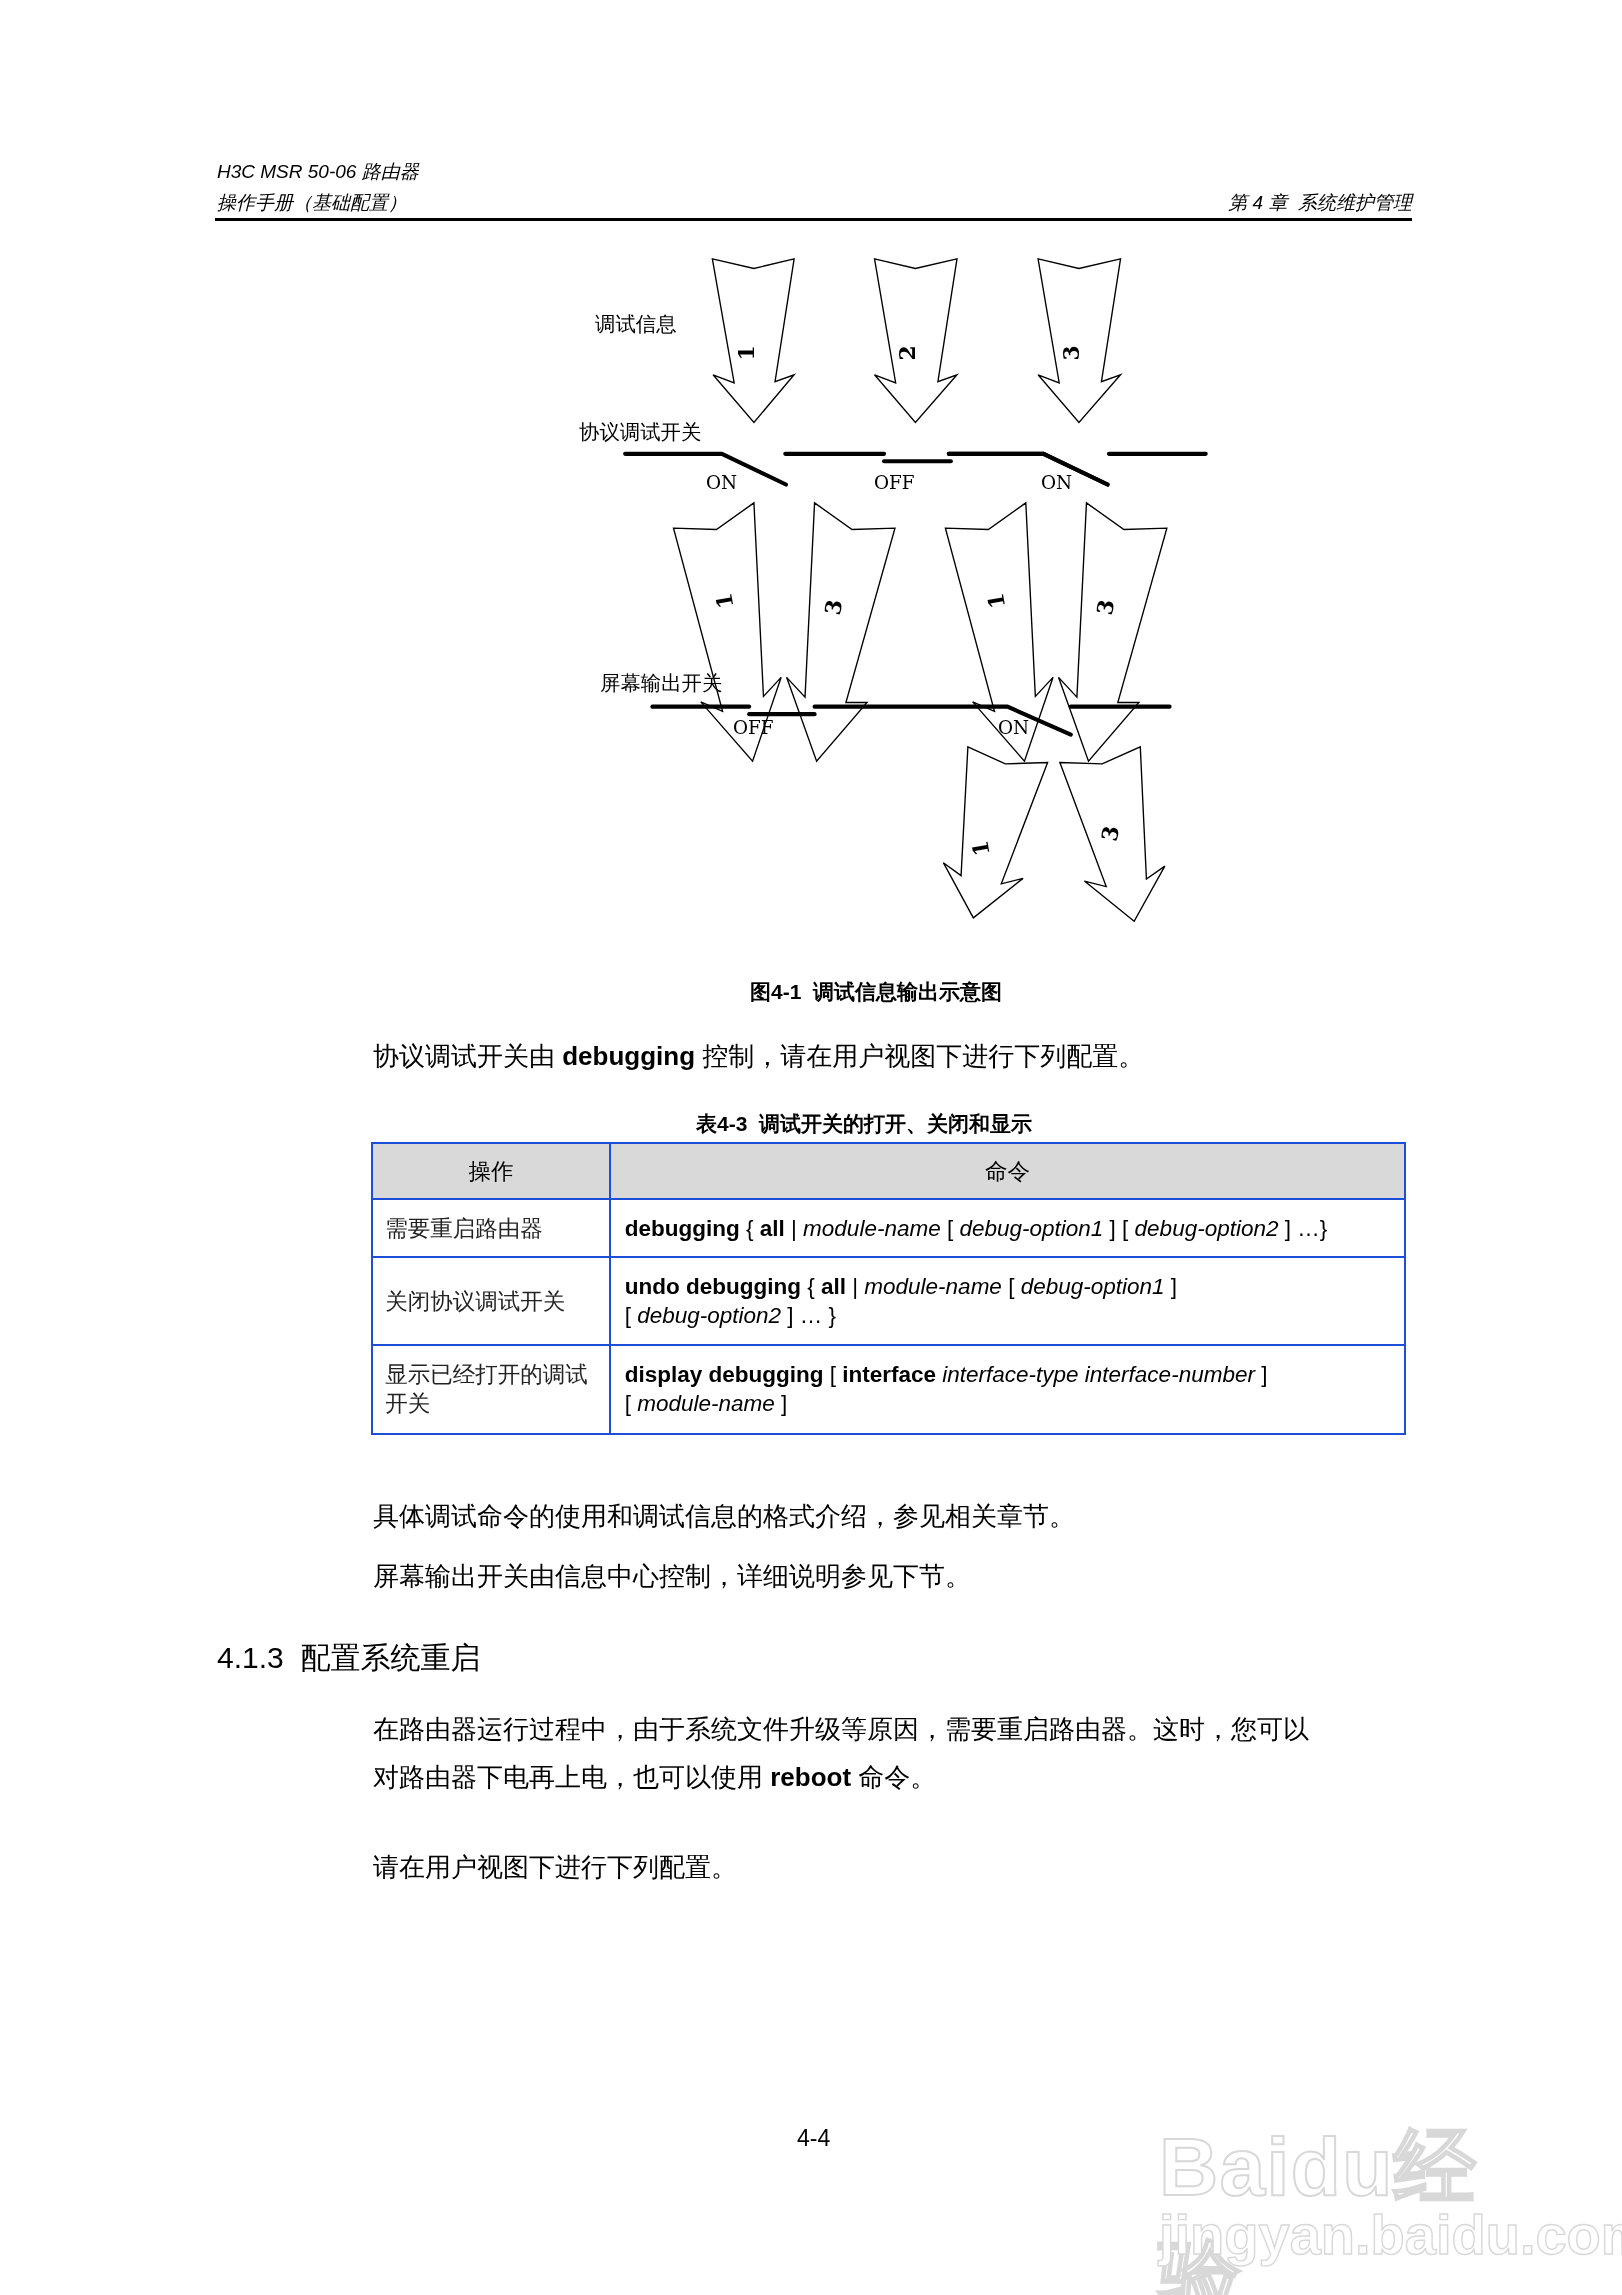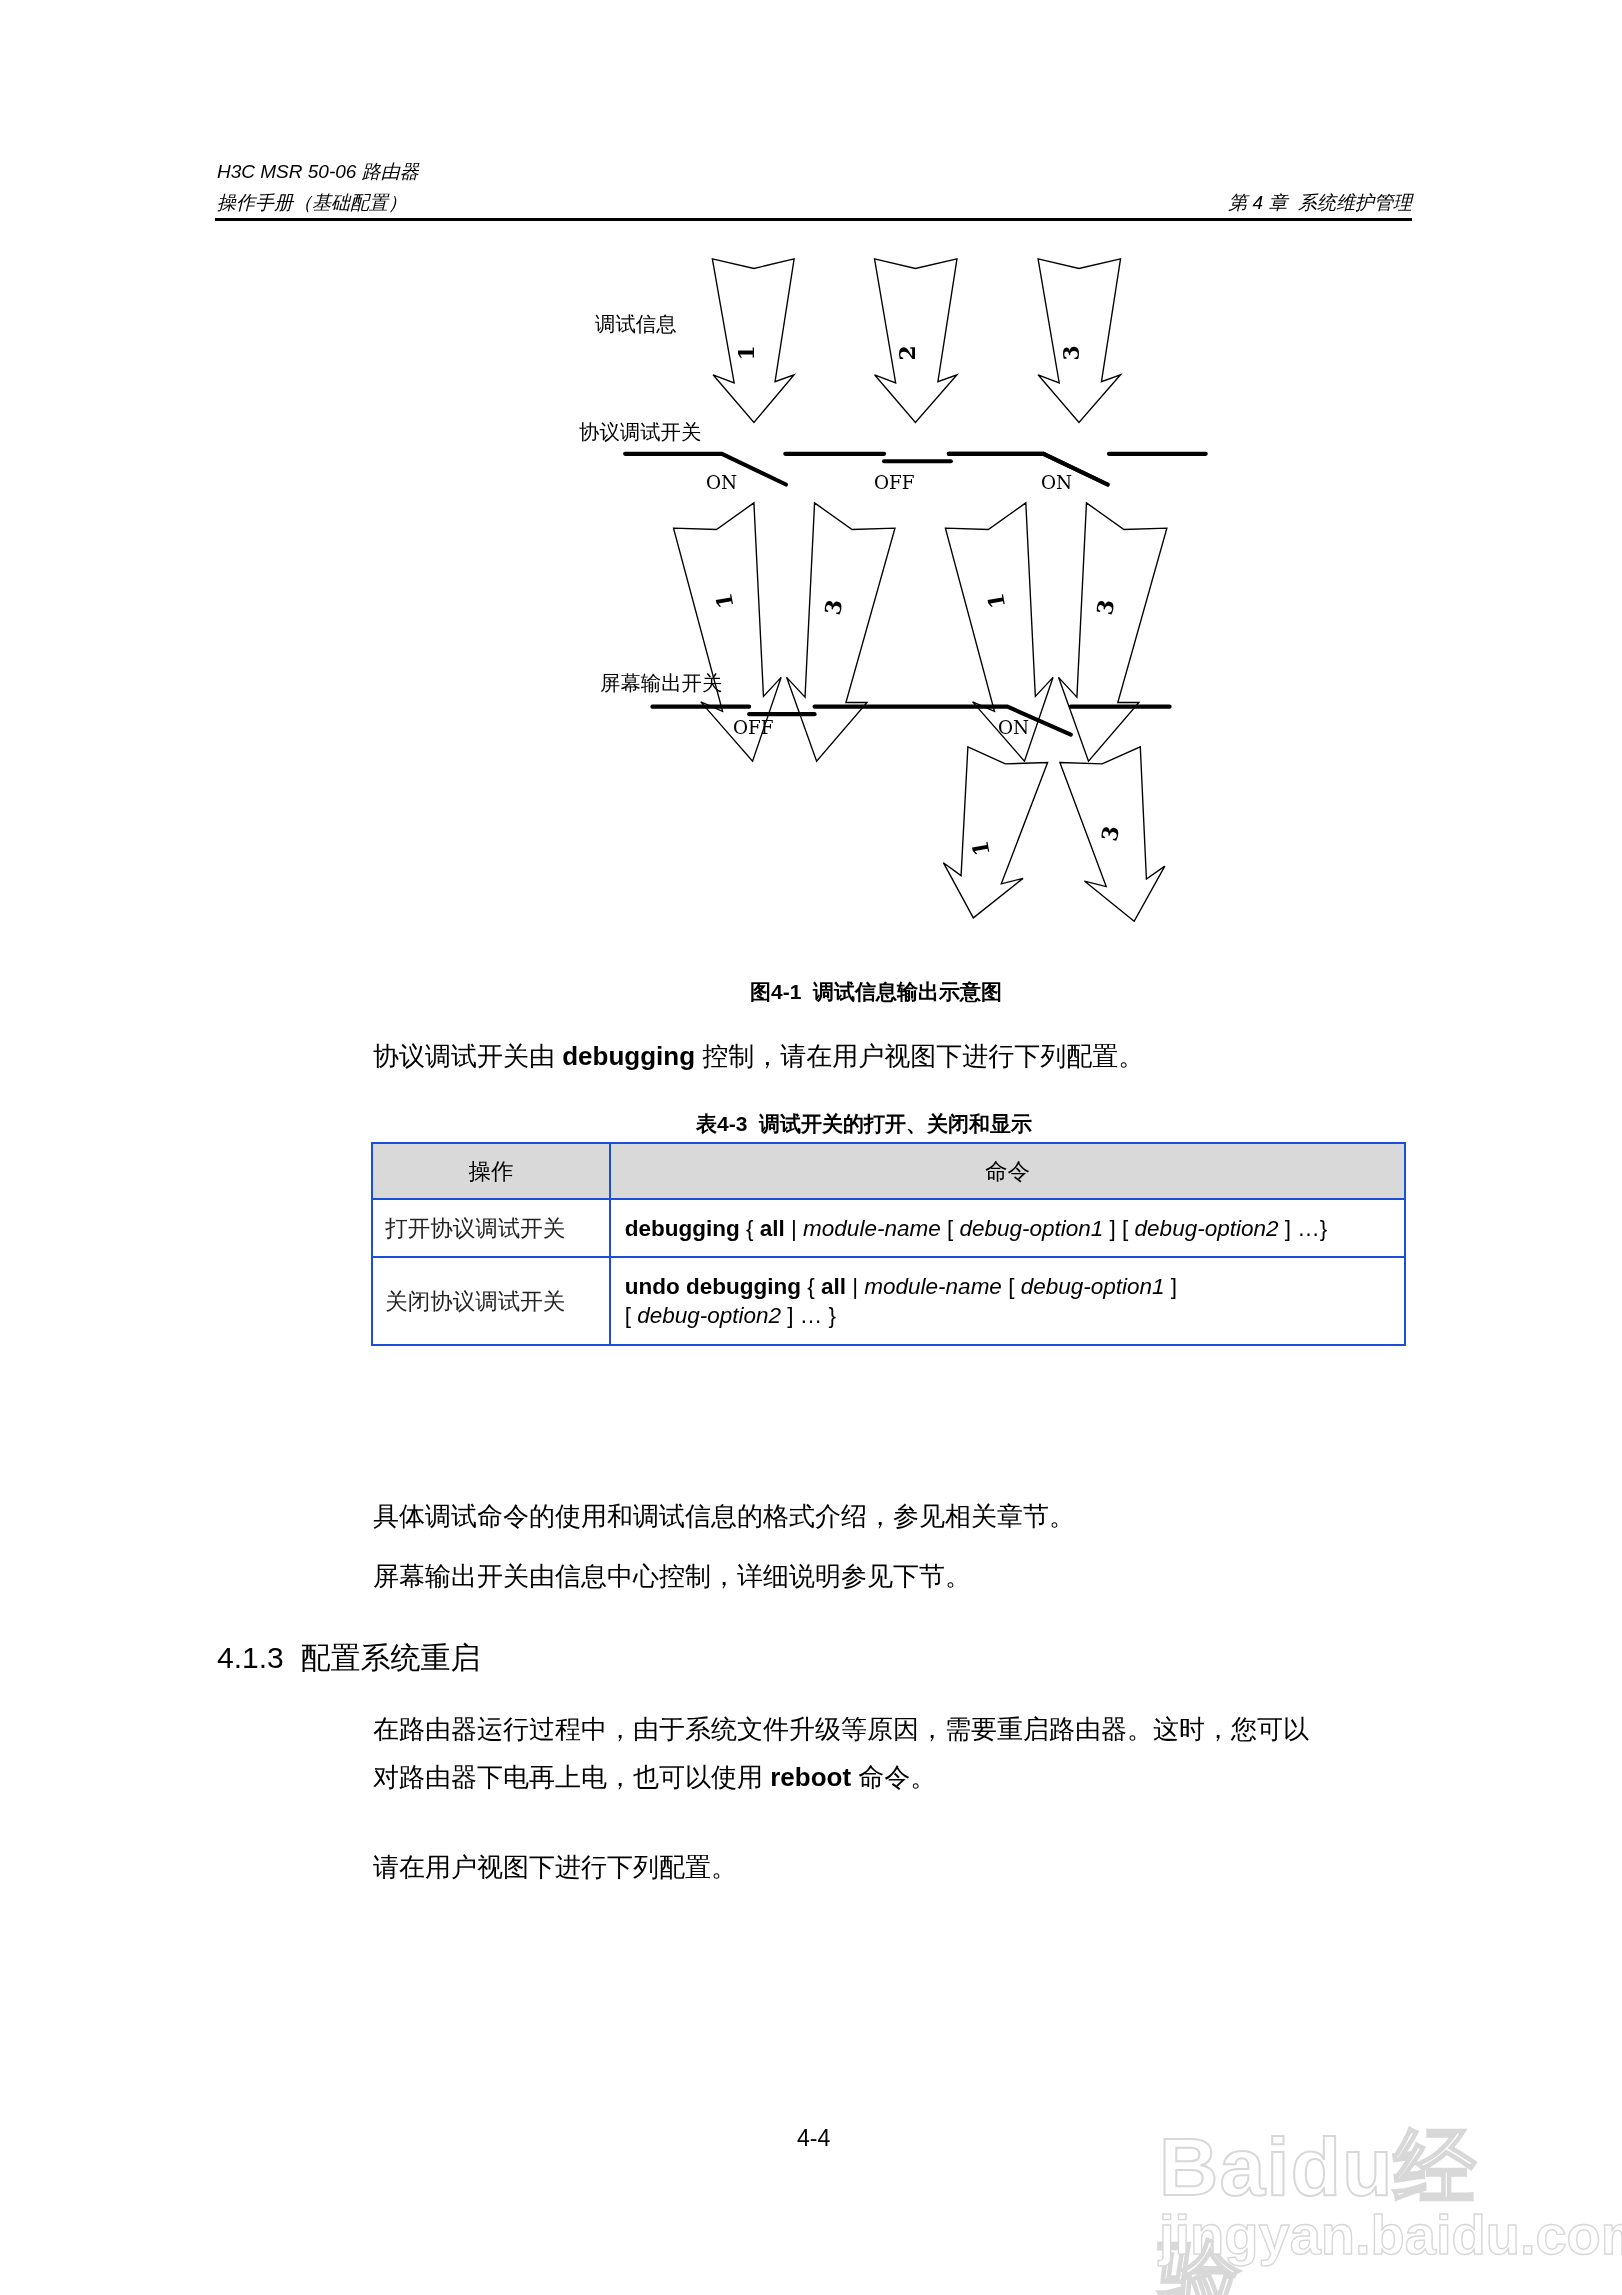--- a/index.html
+++ b/index.html
@@ -103,26 +103,30 @@
 
 <table class="cmd">
   <thead>
     <tr>
       <th style="width:217px;">操作</th>
       <th>命令</th>
     </tr>
   </thead>
   <tbody>
     <tr class="r1">
-      <td class="op">打开协议调试开关</td>
+      <td class="op">需要重启路由器</td>
       <td class="cm"><b>debugging</b><span style="white-space:pre"> { </span><b>all</b><span style="white-space:pre"> | </span><i>module-name</i><span style="white-space:pre"> [ </span><i>debug-option1</i><span style="white-space:pre"> ] [ </span><i>debug-option2</i><span style="white-space:pre"> ] …}</span></td>
     </tr>
     <tr class="r2">
       <td class="op">关闭协议调试开关</td>
       <td class="cm"><b>undo debugging</b><span style="white-space:pre"> { </span><b>all</b><span style="white-space:pre"> | </span><i>module-name</i><span style="white-space:pre"> [ </span><i>debug-option1</i><span style="white-space:pre"> ]</span><br><span style="white-space:pre">[ </span><i>debug-option2</i><span style="white-space:pre"> ] … }</span></td>
+    </tr>
+    <tr class="r3">
+      <td class="op" style="white-space:normal; word-break:break-all;">显示已经打开的调试开关</td>
+      <td class="cm"><b>display debugging</b><span style="white-space:pre"> [ </span><b>interface</b><i style="white-space:pre"> interface-type interface-number</i><span style="white-space:pre"> ]</span><br><span style="white-space:pre">[ </span><i>module-name</i><span style="white-space:pre"> ]</span></td>
     </tr>
   </tbody>
 </table>
 
 <div class="abs body-text" style="left:373px; top:1501px;">具体调试命令的使用和调试信息的格式介绍，参见相关章节。</div>
 <div class="abs body-text" style="left:373px; top:1561px;">屏幕输出开关由信息中心控制，详细说明参见下节。</div>
 
 <div class="abs" style="left:217px; top:1638px; font-size:30px; white-space:pre;">4.1.3  配置系统重启</div>
 <div class="abs body-text" style="left:373px; top:1714px;">在路由器运行过程中，由于系统文件升级等原因，需要重启路由器。这时，您可以</div>
 <div class="abs body-text" style="left:373px; top:1762px;">

